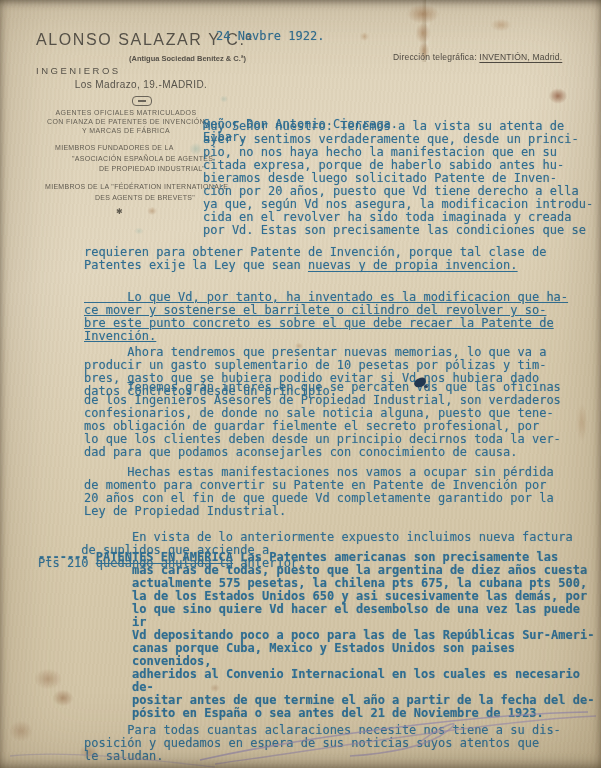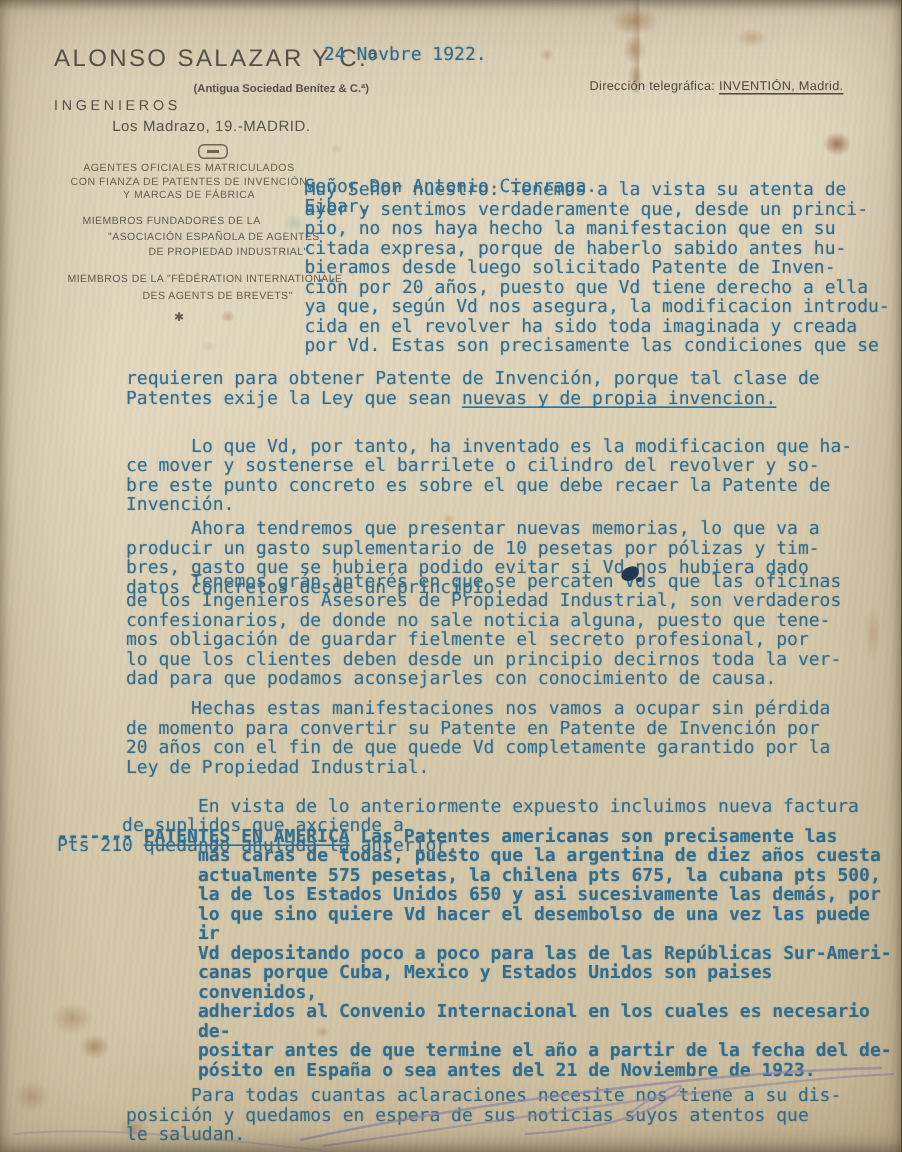--- a/index.html
+++ b/index.html
@@ -81,21 +81,21 @@
   .m1 .l2{margin-left:17px;}
   .m1 .l3{margin-left:44px;}
   .m2{left:45px;top:182px;}
   .m2 .l2{margin-left:50px;}
   .ornament{position:absolute;left:116px;top:207px;font-size:8px;color:#605b50;}
   .telegraph{position:absolute;left:393px;top:52px;font-size:8.5px;color:#4e4a42;letter-spacing:.2px;white-space:nowrap;}
   .date{left:216px;top:30px;}
   .recipient{left:203px;top:84px;margin-top:34px;}
   .pA{left:203px;top:120px;width:394px;}
   .pB1{left:84px;top:246px;width:508px;}
-  .p2{left:84px;top:291px;width:508px;}
+  .p2{left:84px;top:291px;width:508px;text-decoration:underline;}
   .p3{left:84px;top:346px;width:508px;}
   .p4{left:84px;top:381px;width:508px;}
   .p5{left:84px;top:466px;width:508px;}
   .p6{left:38px;top:531px;width:554px;}
   .p7{left:38px;top:551px;width:560px;padding-left:94px;text-indent:-94px;box-sizing:border-box;font-weight:bold;}
   .p8{left:84px;top:724px;width:508px;}
   .ink-blot{position:absolute;left:414px;top:378px;width:12px;height:9px;
     background:#223750;border-radius:62% 38% 55% 45%;transform:rotate(-14deg);}
   .ink-blot2{position:absolute;left:424px;top:385px;width:4px;height:3px;
     background:#2a415c;border-radius:50%;}

